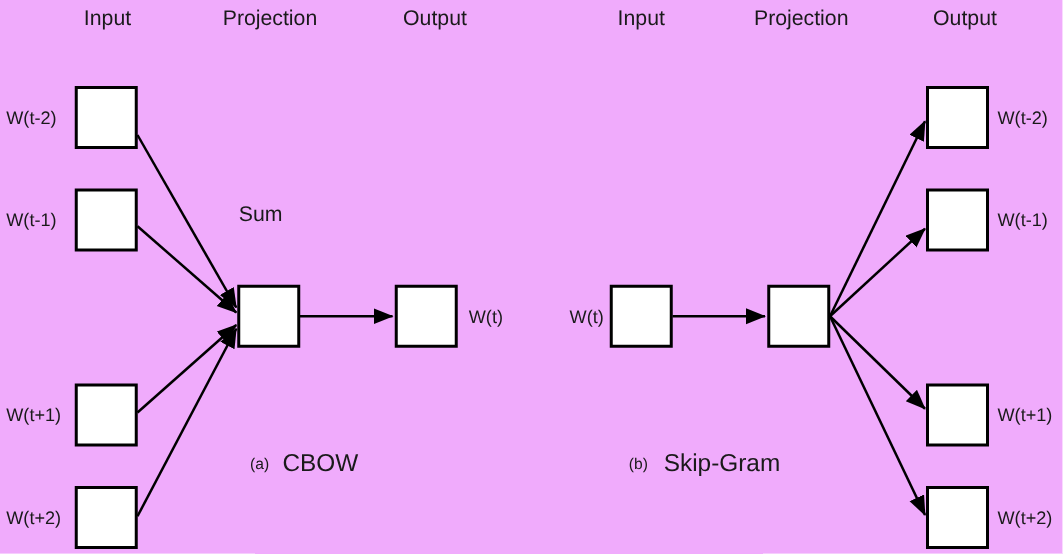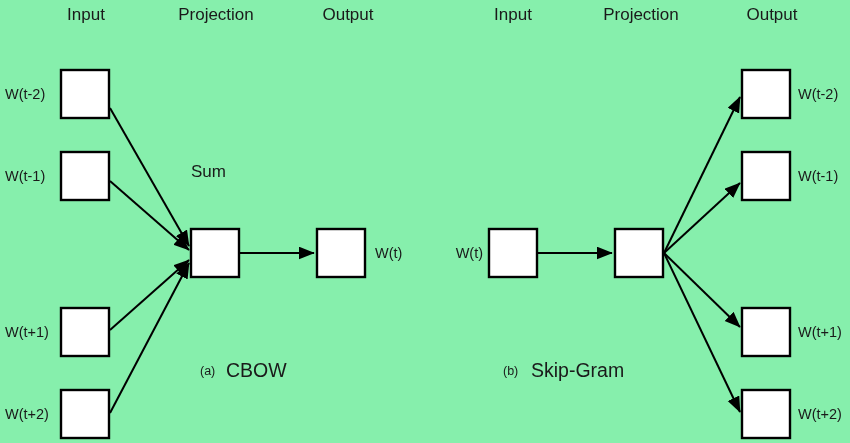--- a/index.html
+++ b/index.html
@@ -11,21 +11,21 @@
     width: 850px;
     height: 443px;
     overflow: hidden;
     font-family: "Liberation Sans", sans-serif;
     color: #000000;
   }
   #diagram-root {
     position: relative;
     width: 850px;
     height: 443px;
-    background: #86efac;
+    background: #f0abfc;
   }
   svg.diagram-canvas {
     position: absolute;
     left: 0;
     top: 0;
     width: 850px;
     height: 443px;
     display: block;
   }
   .node-box {

